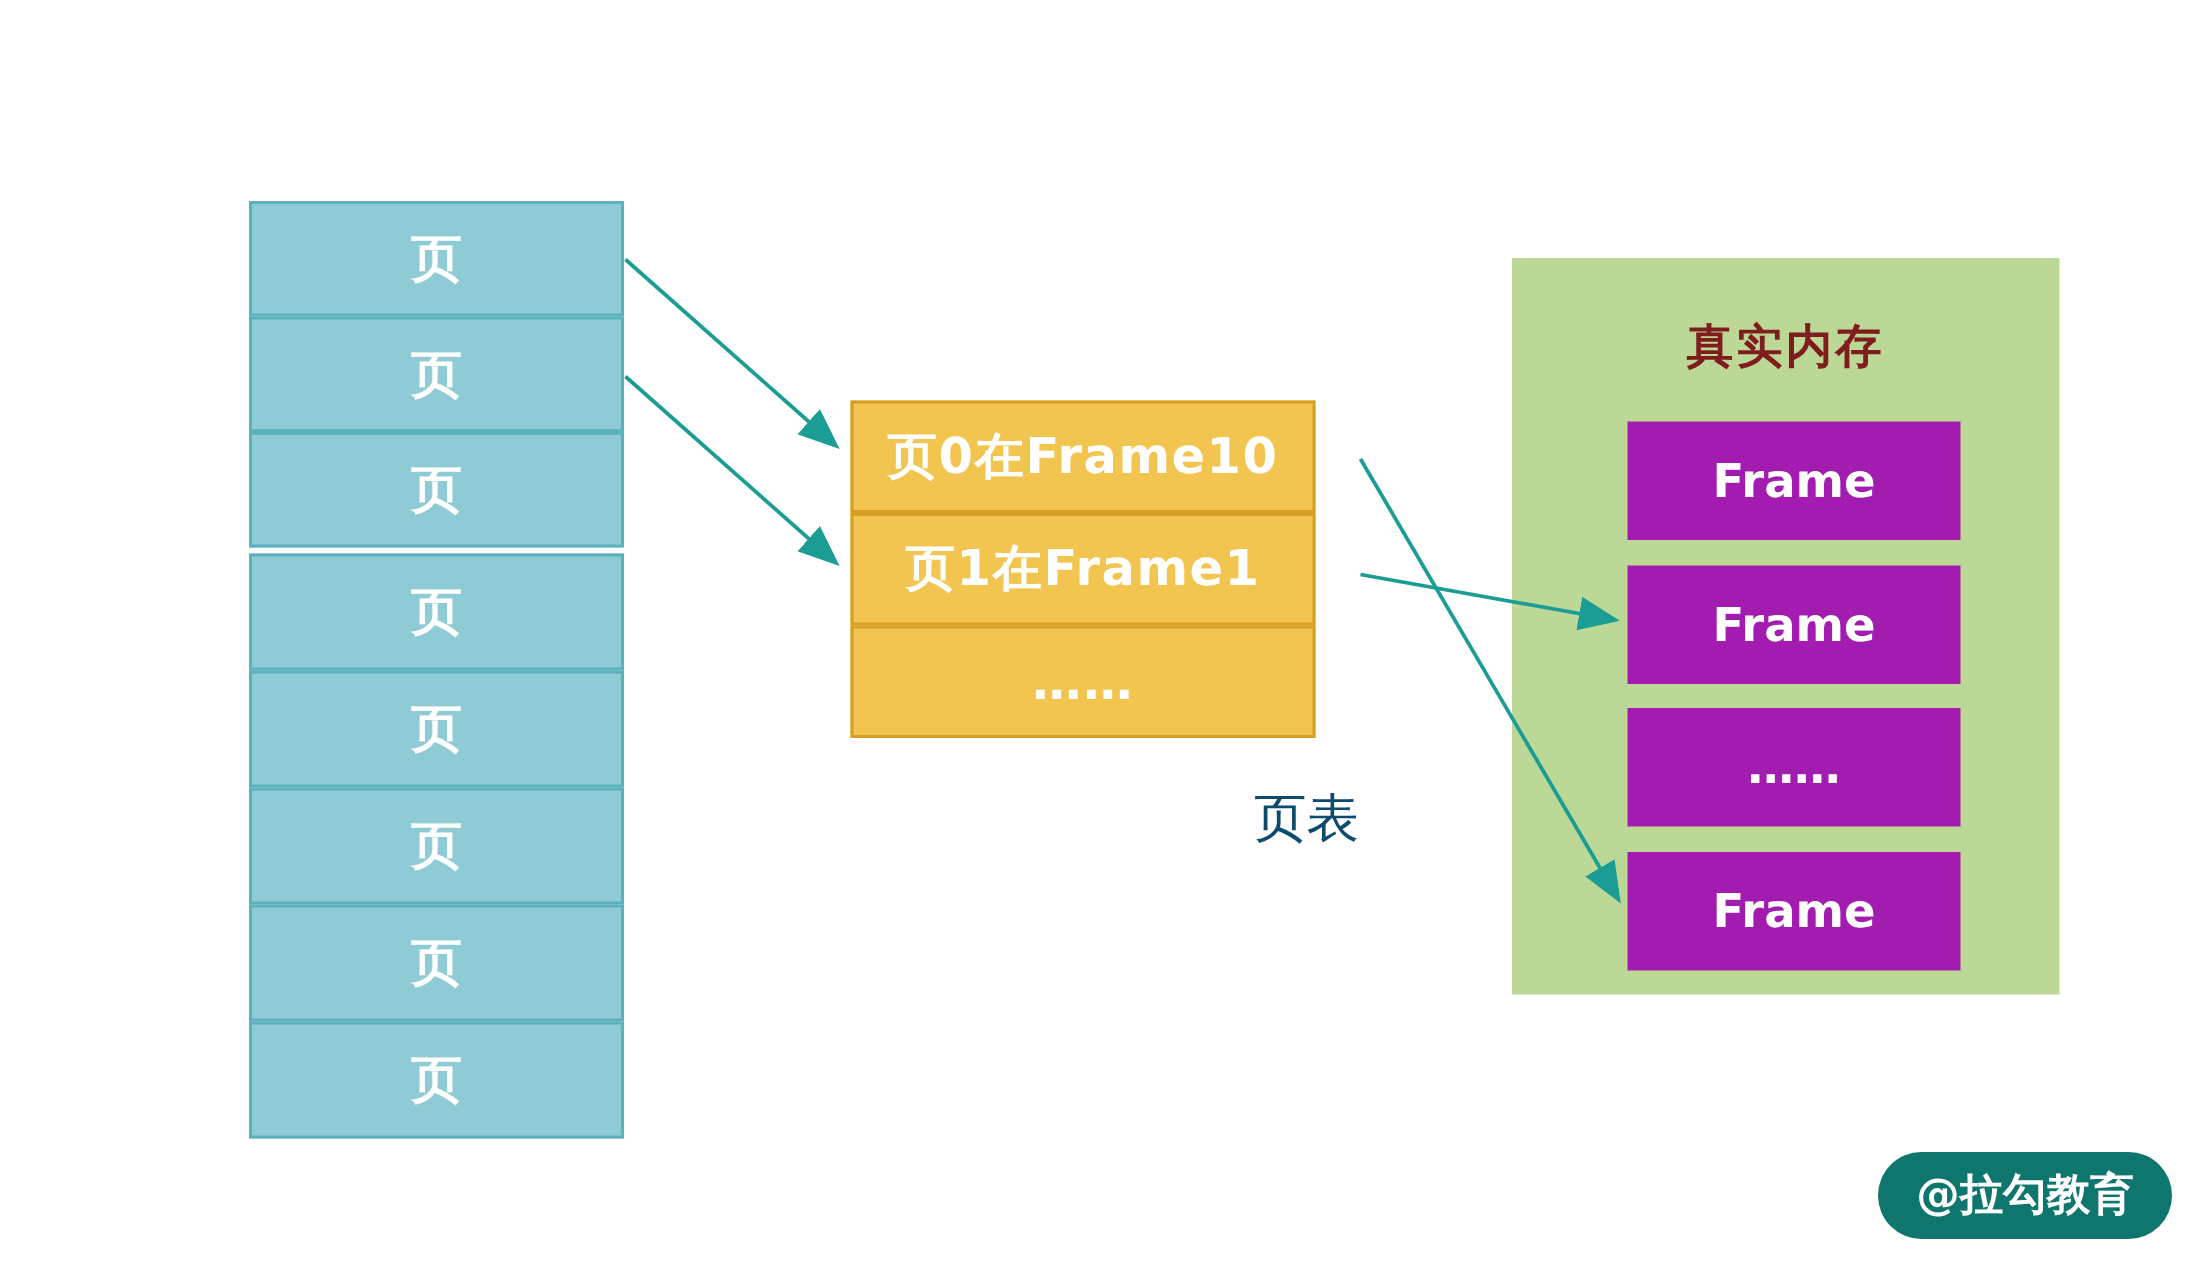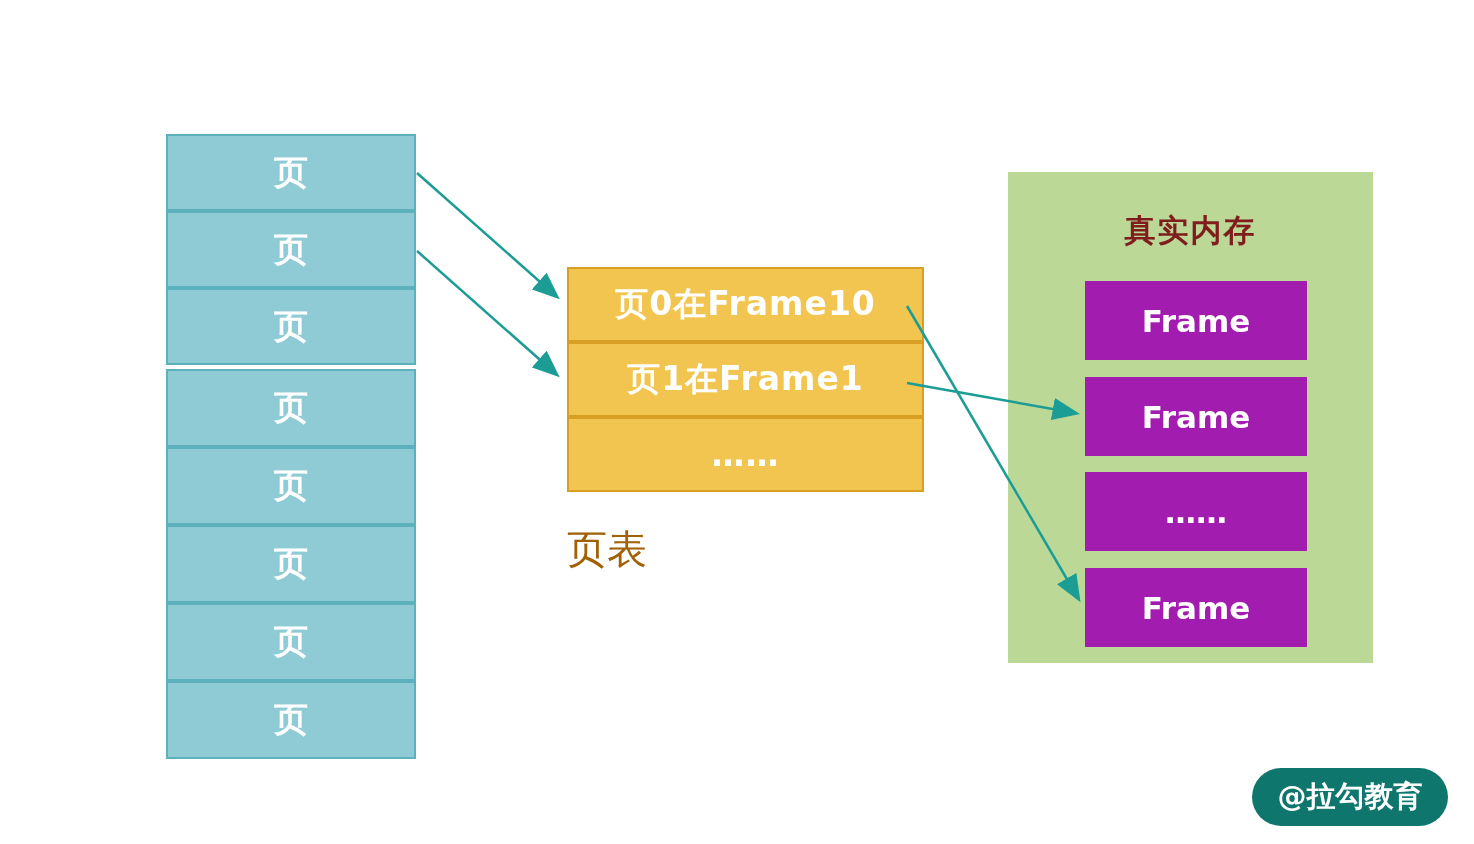--- a/index.html
+++ b/index.html
@@ -14,28 +14,28 @@
   .page-cell{
     box-sizing:border-box;height:77px;width:250px;
     background:#8FCBD5;border:2px solid #5CB1BD;
     display:flex;align-items:center;justify-content:center;
     color:#ffffff;font-size:34px;font-weight:bold;
   }
   .stack-b .page-cell{height:78px;}
   
   .page-table{position:absolute;left:567px;top:267px;width:339px;}
   .pt-row{
-    box-sizing:border-box;height:75px;width:357px;
+    box-sizing:border-box;height:75px;width:310px;
     background:#F1C54F;border:2px solid #D79F23;
     display:flex;align-items:center;justify-content:center;
     color:#ffffff;font-size:33px;font-weight:bold;letter-spacing:1px;
   }
   .pt-caption{
     position:absolute;left:567px;top:522px;width:339px;
-    text-align:left;color:#a16207;font-size:40px;font-weight:400;
+    text-align:right;color:#0c4a6e;font-size:35px;font-weight:400;
   }
   
   .memory-box{
     position:absolute;left:1008px;top:172px;width:365px;height:491px;
     background:#BBD897;
   }
   .memory-title{
     position:absolute;left:0;top:38px;width:100%;text-align:center;
     color:#7f1d1d;font-size:31px;font-weight:bold;letter-spacing:2px;
   }

